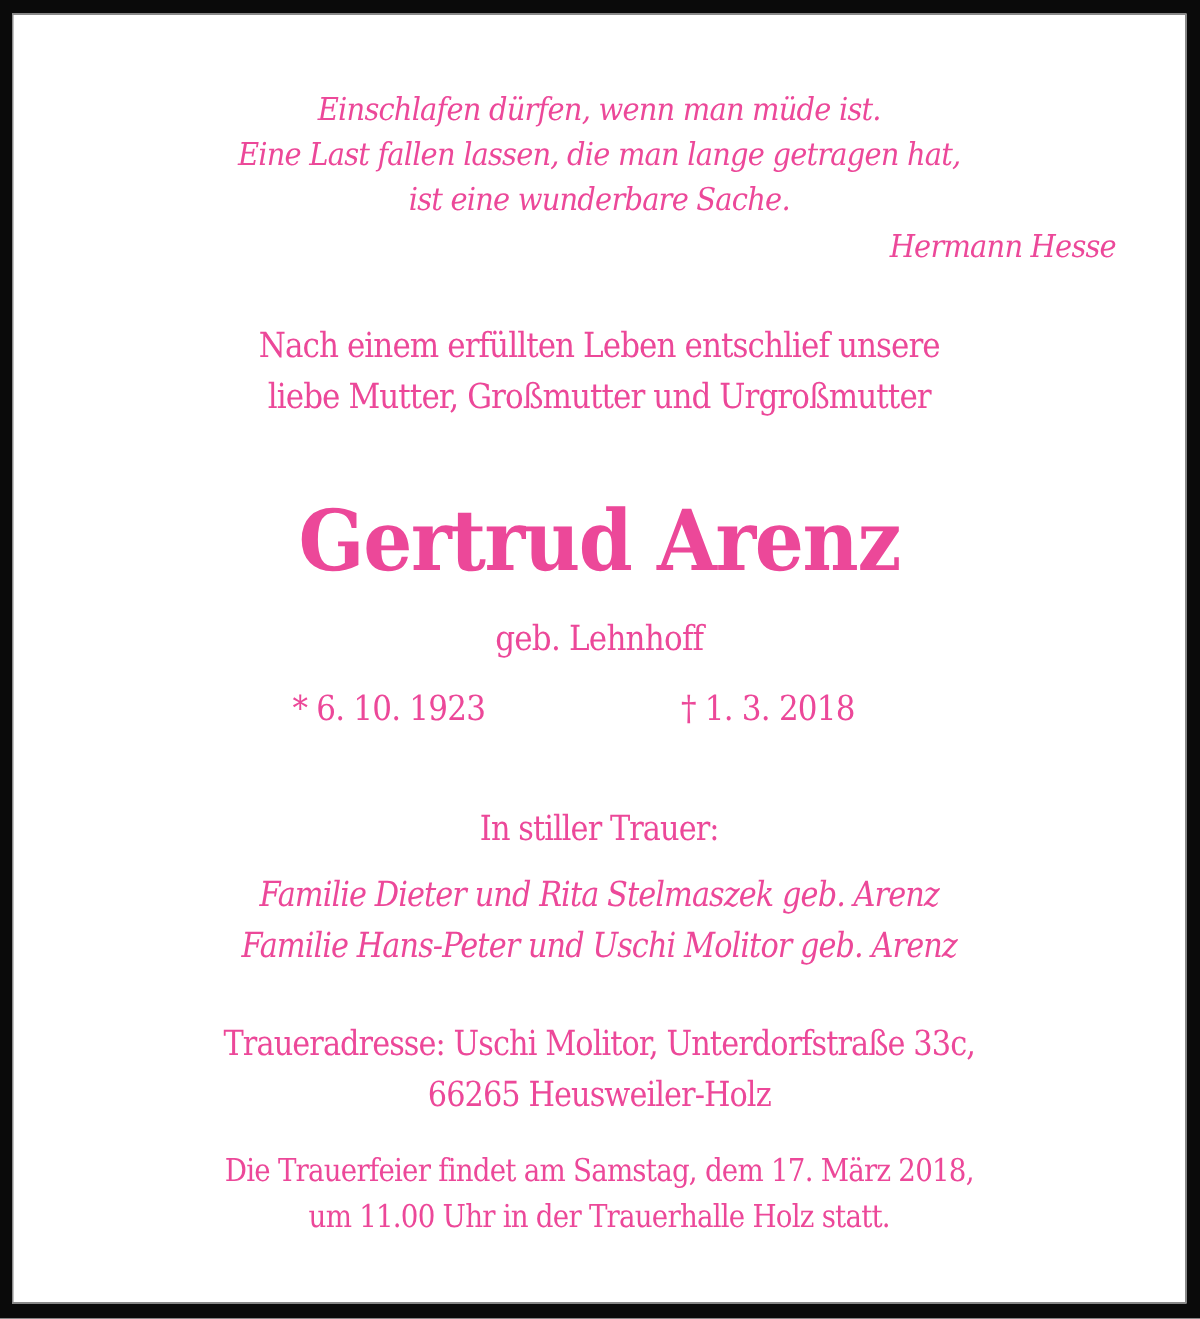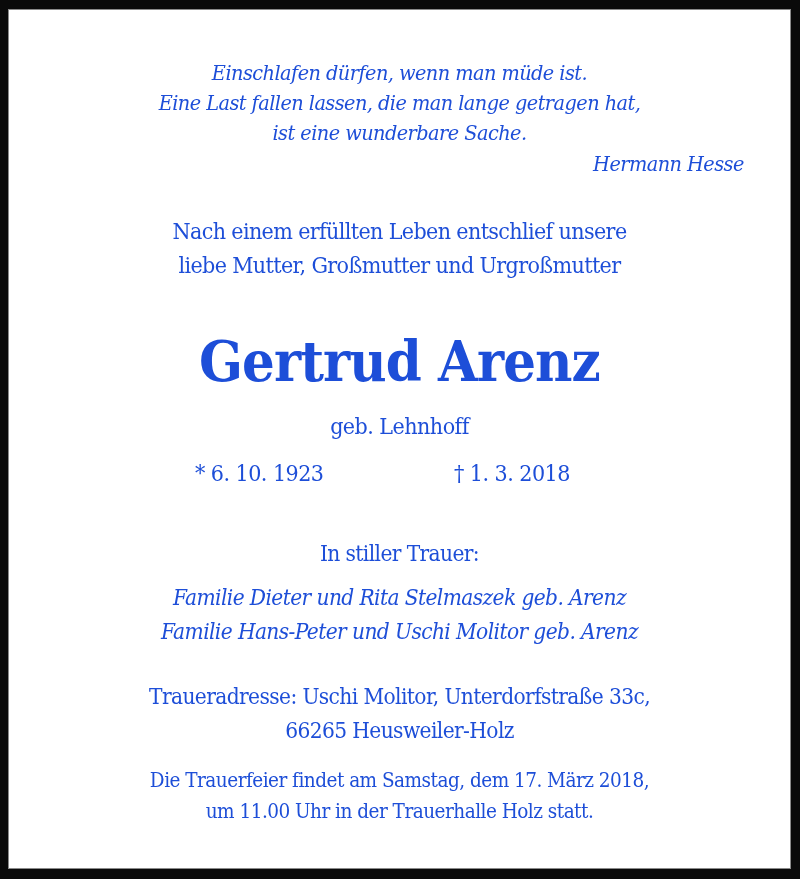--- a/index.html
+++ b/index.html
@@ -1,20 +1,20 @@
 <!DOCTYPE html>
 <html><head>
   <meta charset="utf-8">
   <style>
     html, body { margin: 0; padding: 0; }
     body { width: 800px; height: 879px; background: #0a0a0a; position: relative; overflow: hidden; }
     .card {
       position: absolute; left: 8px; top: 9px; width: 783px; height: 860px;
       background: #ffffff; box-sizing: border-box; border: 1px solid #8a8a8a;
-      font-family: "DejaVu Serif", "Liberation Serif", serif; color: #1d4ed8;
+      font-family: "DejaVu Serif", "Liberation Serif", serif; color: #ec4899;
     }
     .line { position: absolute; left: 0; right: 0; text-align: center; white-space: nowrap; }
     .it { font-style: italic; }
     .quote { font-size: 21px; letter-spacing: -0.6px; transform: scaleX(0.92); }
     .intro { font-size: 23px; letter-spacing: -0.7px; transform: scaleX(0.9); }
     .name { font-size: 56px; font-weight: bold; letter-spacing: -1px; transform: scaleX(0.92); }
     .sub { font-size: 23px; letter-spacing: -0.6px; transform: scaleX(0.9); }
     .body { font-size: 23px; letter-spacing: -0.7px; transform: scaleX(0.88); }
     .small { font-size: 21px; letter-spacing: -0.6px; transform: scaleX(0.88); }
     .dates { position: absolute; top: 450px; left: 0; right: 0; font-size: 23px; letter-spacing: -0.6px; }

